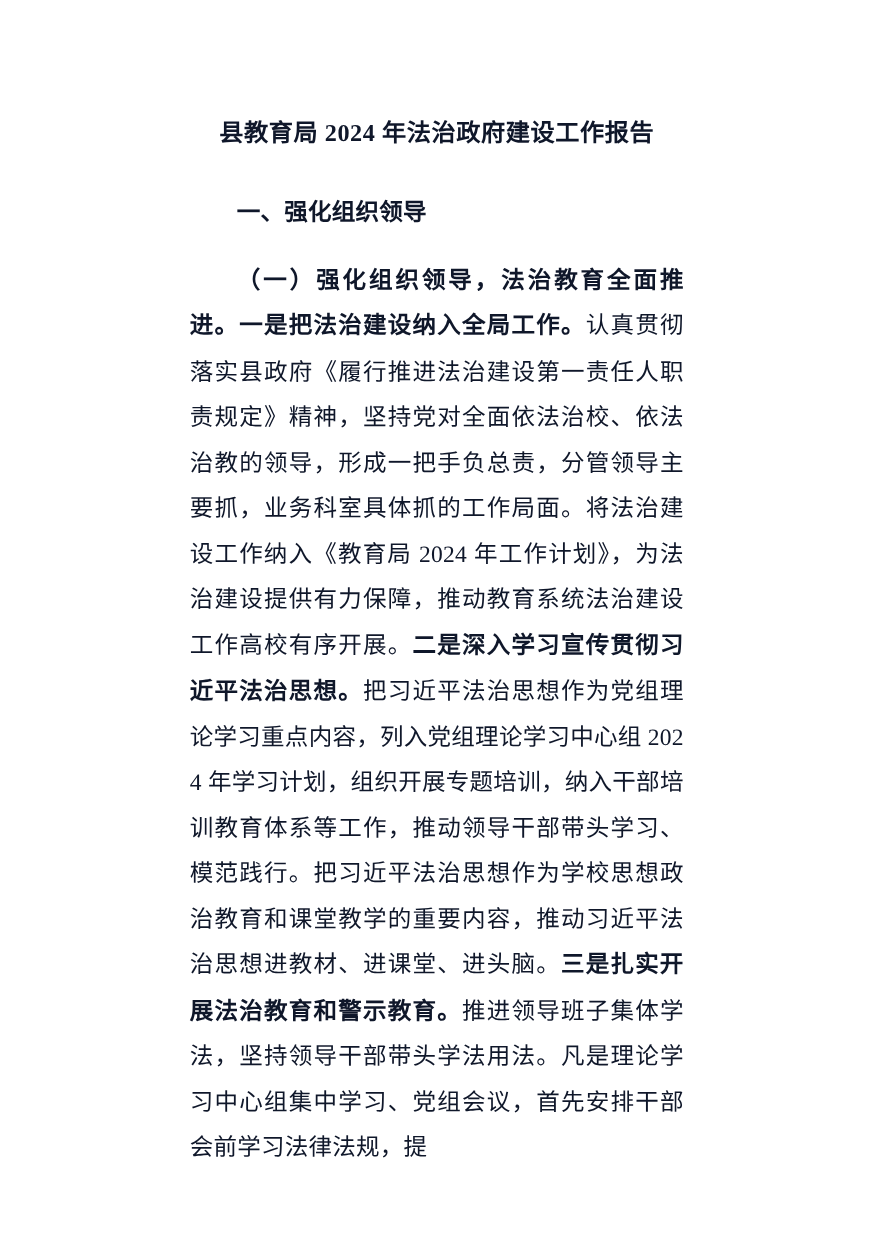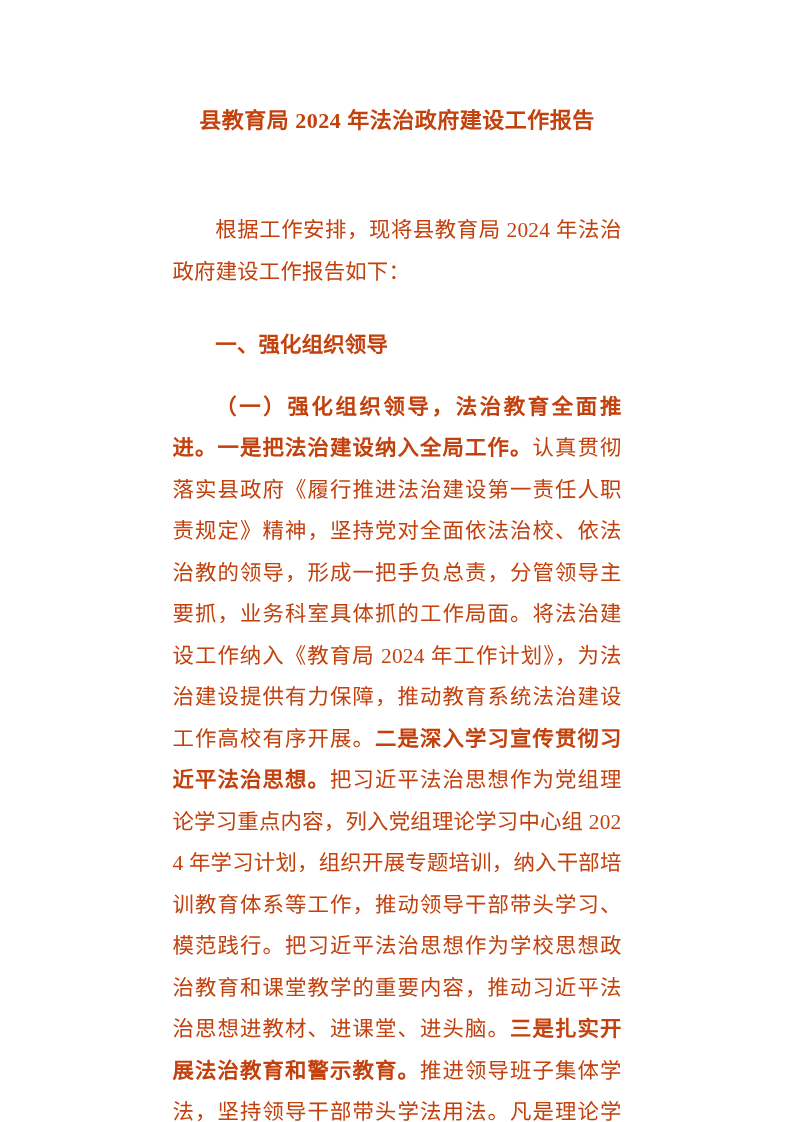--- a/index.html
+++ b/index.html
@@ -10,21 +10,21 @@
   .doc-page {
     position: relative;
     width: 684px;
     height: 1122px;
     margin: 0 auto;
     background: #ffffff;
     box-sizing: border-box;
     padding: 100px 117px 0 118px;
     overflow: hidden;
     font-family: "Liberation Serif", "DejaVu Serif", serif;
-    color: #c2410c;
+    color: #0f172a;
   }
   .doc-title {
     margin: 0;
     font-size: 22px;
     font-weight: bold;
     line-height: 41px;
     text-align: center;
     letter-spacing: 0.5px;
   }
   .para {
@@ -54,18 +54,17 @@
   .bold-run {
     font-weight: bold;
   }
 </style>
 </head>
 <body>
 
 <div class="doc-page">
   <h1 class="doc-title">县教育局 2024 年法治政府建设工作报告</h1>
 
-  <p class="para para-intro"><span>根据工作安排，现将县教育局 2024 年法治政府建设工作报告如下：</span></p>
 
   <h2 class="doc-heading">一、强化组织领导</h2>
 
   <p class="para para-body"><span class="bold-run">（一）强化组织领导，法治教育全面推进。一是把法治建设纳入全局工作。</span><span>认真贯彻落实县政府《履行推进法治建设第一责任人职责规定》精神，坚持党对全面依法治校、依法治教的领导，形成一把手负总责，分管领导主要抓，业务科室具体抓的工作局面。将法治建设工作纳入《教育局 2024 年工作计划》，为法治建设提供有力保障，推动教育系统法治建设工作高校有序开展。</span><span class="bold-run">二是深入学习宣传贯彻习近平法治思想。</span><span>把习近平法治思想作为党组理论学习重点内容，列入党组理论学习中心组 2024 年学习计划，组织开展专题培训，纳入干部培训教育体系等工作，推动领导干部带头学习、模范践行。把习近平法治思想作为学校思想政治教育和课堂教学的重要内容，推动习近平法治思想进教材、进课堂、进头脑。</span><span class="bold-run">三是扎实开展法治教育和警示教育。</span><span>推进领导班子集体学法，坚持领导干部带头学法用法。凡是理论学习中心组集中学习、党组会议，首先安排干部会前学习法律法规，提</span></p>
 </div>
 
 </body></html>

